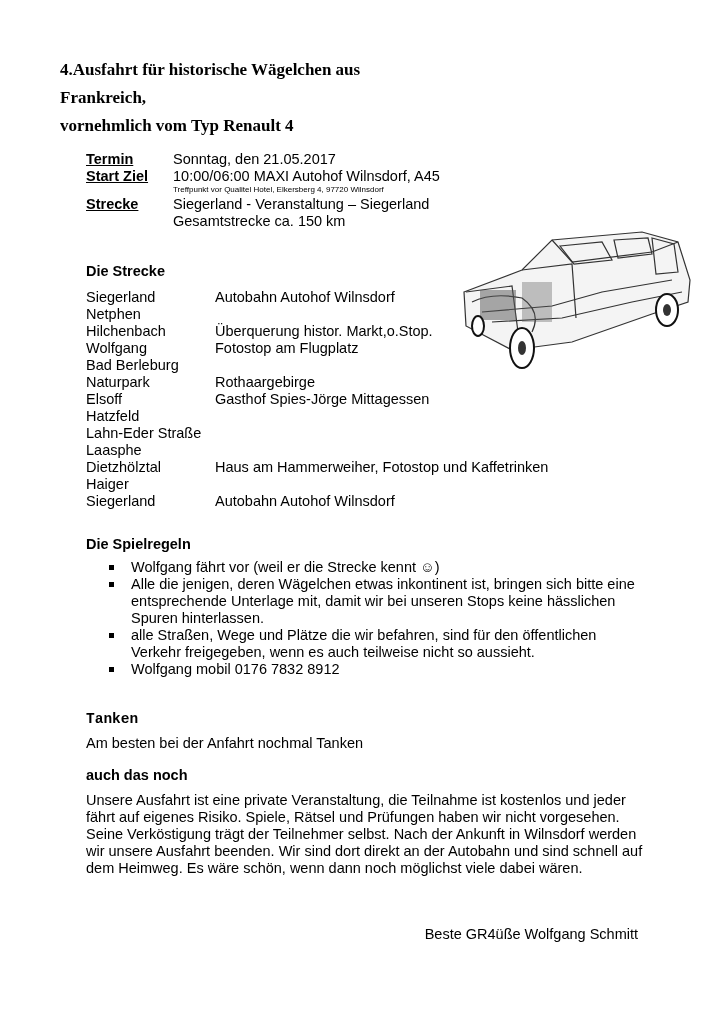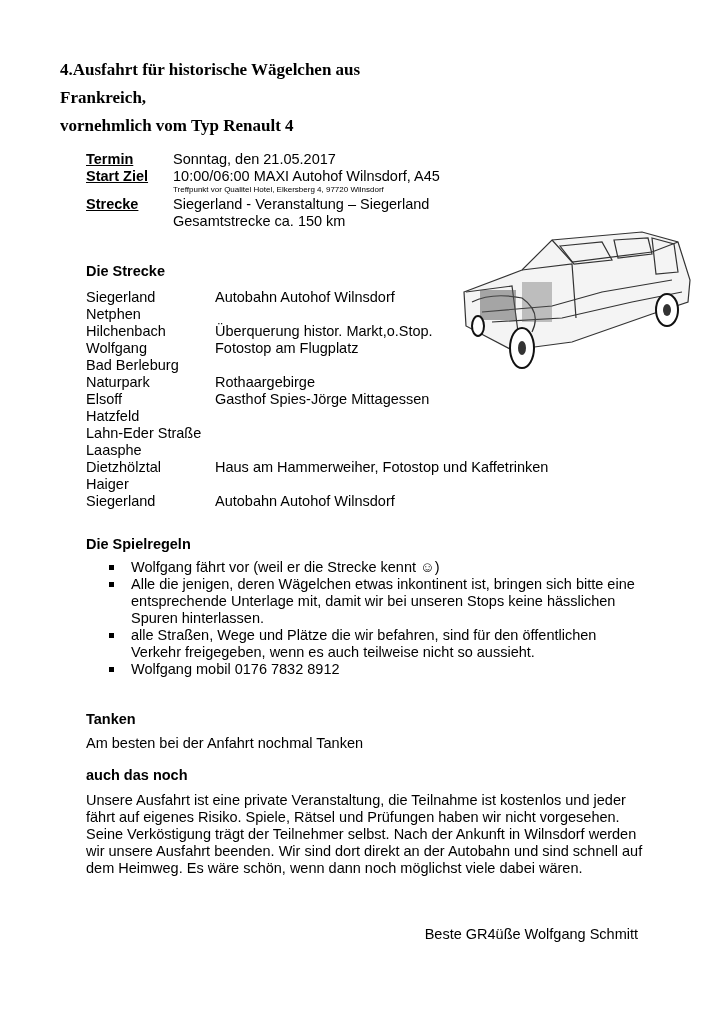--- a/index.html
+++ b/index.html
@@ -132,19 +132,19 @@
 </svg>
 
 <div class="h" style="top:536px;">Die Spielregeln</div>
 <ul class="rules" id="rules-list">
     <li><span class="bullet"></span><span>Wolfgang fährt vor    (weil er die Strecke kennt ☺)</span></li>
     <li><span class="bullet"></span><span>Alle die jenigen, deren Wägelchen etwas inkontinent ist, bringen sich bitte eine entsprechende Unterlage mit, damit wir bei unseren Stops keine hässlichen Spuren hinterlassen.</span></li>
     <li><span class="bullet"></span><span>alle Straßen, Wege und Plätze die wir befahren, sind für den öffentlichen Verkehr freigegeben, wenn es auch teilweise nicht so aussieht.</span></li>
     <li><span class="bullet"></span><span>Wolfgang mobil 0176 7832 8912</span></li>
   </ul>
 
-<div class="h" style="top:711px;">Tanken</div>
+<div class="h" style="top:711px;font-family:Liberation Mono, monospace;">Tanken</div>
 <div class="para" style="top:735px;">Am besten bei der Anfahrt nochmal Tanken</div>
 
 <div class="h" style="top:767px;">auch das noch</div>
 <div class="para" style="top:792px;">Unsere Ausfahrt ist eine private Veranstaltung, die Teilnahme ist kostenlos und jeder fährt auf eigenes Risiko. Spiele, Rätsel und Prüfungen haben wir nicht vorgesehen. Seine Verköstigung trägt der Teilnehmer selbst. Nach der Ankunft in Wilnsdorf werden wir unsere Ausfahrt beenden. Wir sind dort direkt an der Autobahn und sind schnell auf dem Heimweg. Es wäre schön, wenn dann noch möglichst viele dabei wären.</div>
 
 <div class="sig">Beste GR4üße Wolfgang Schmitt</div>
 
 </body></html>

